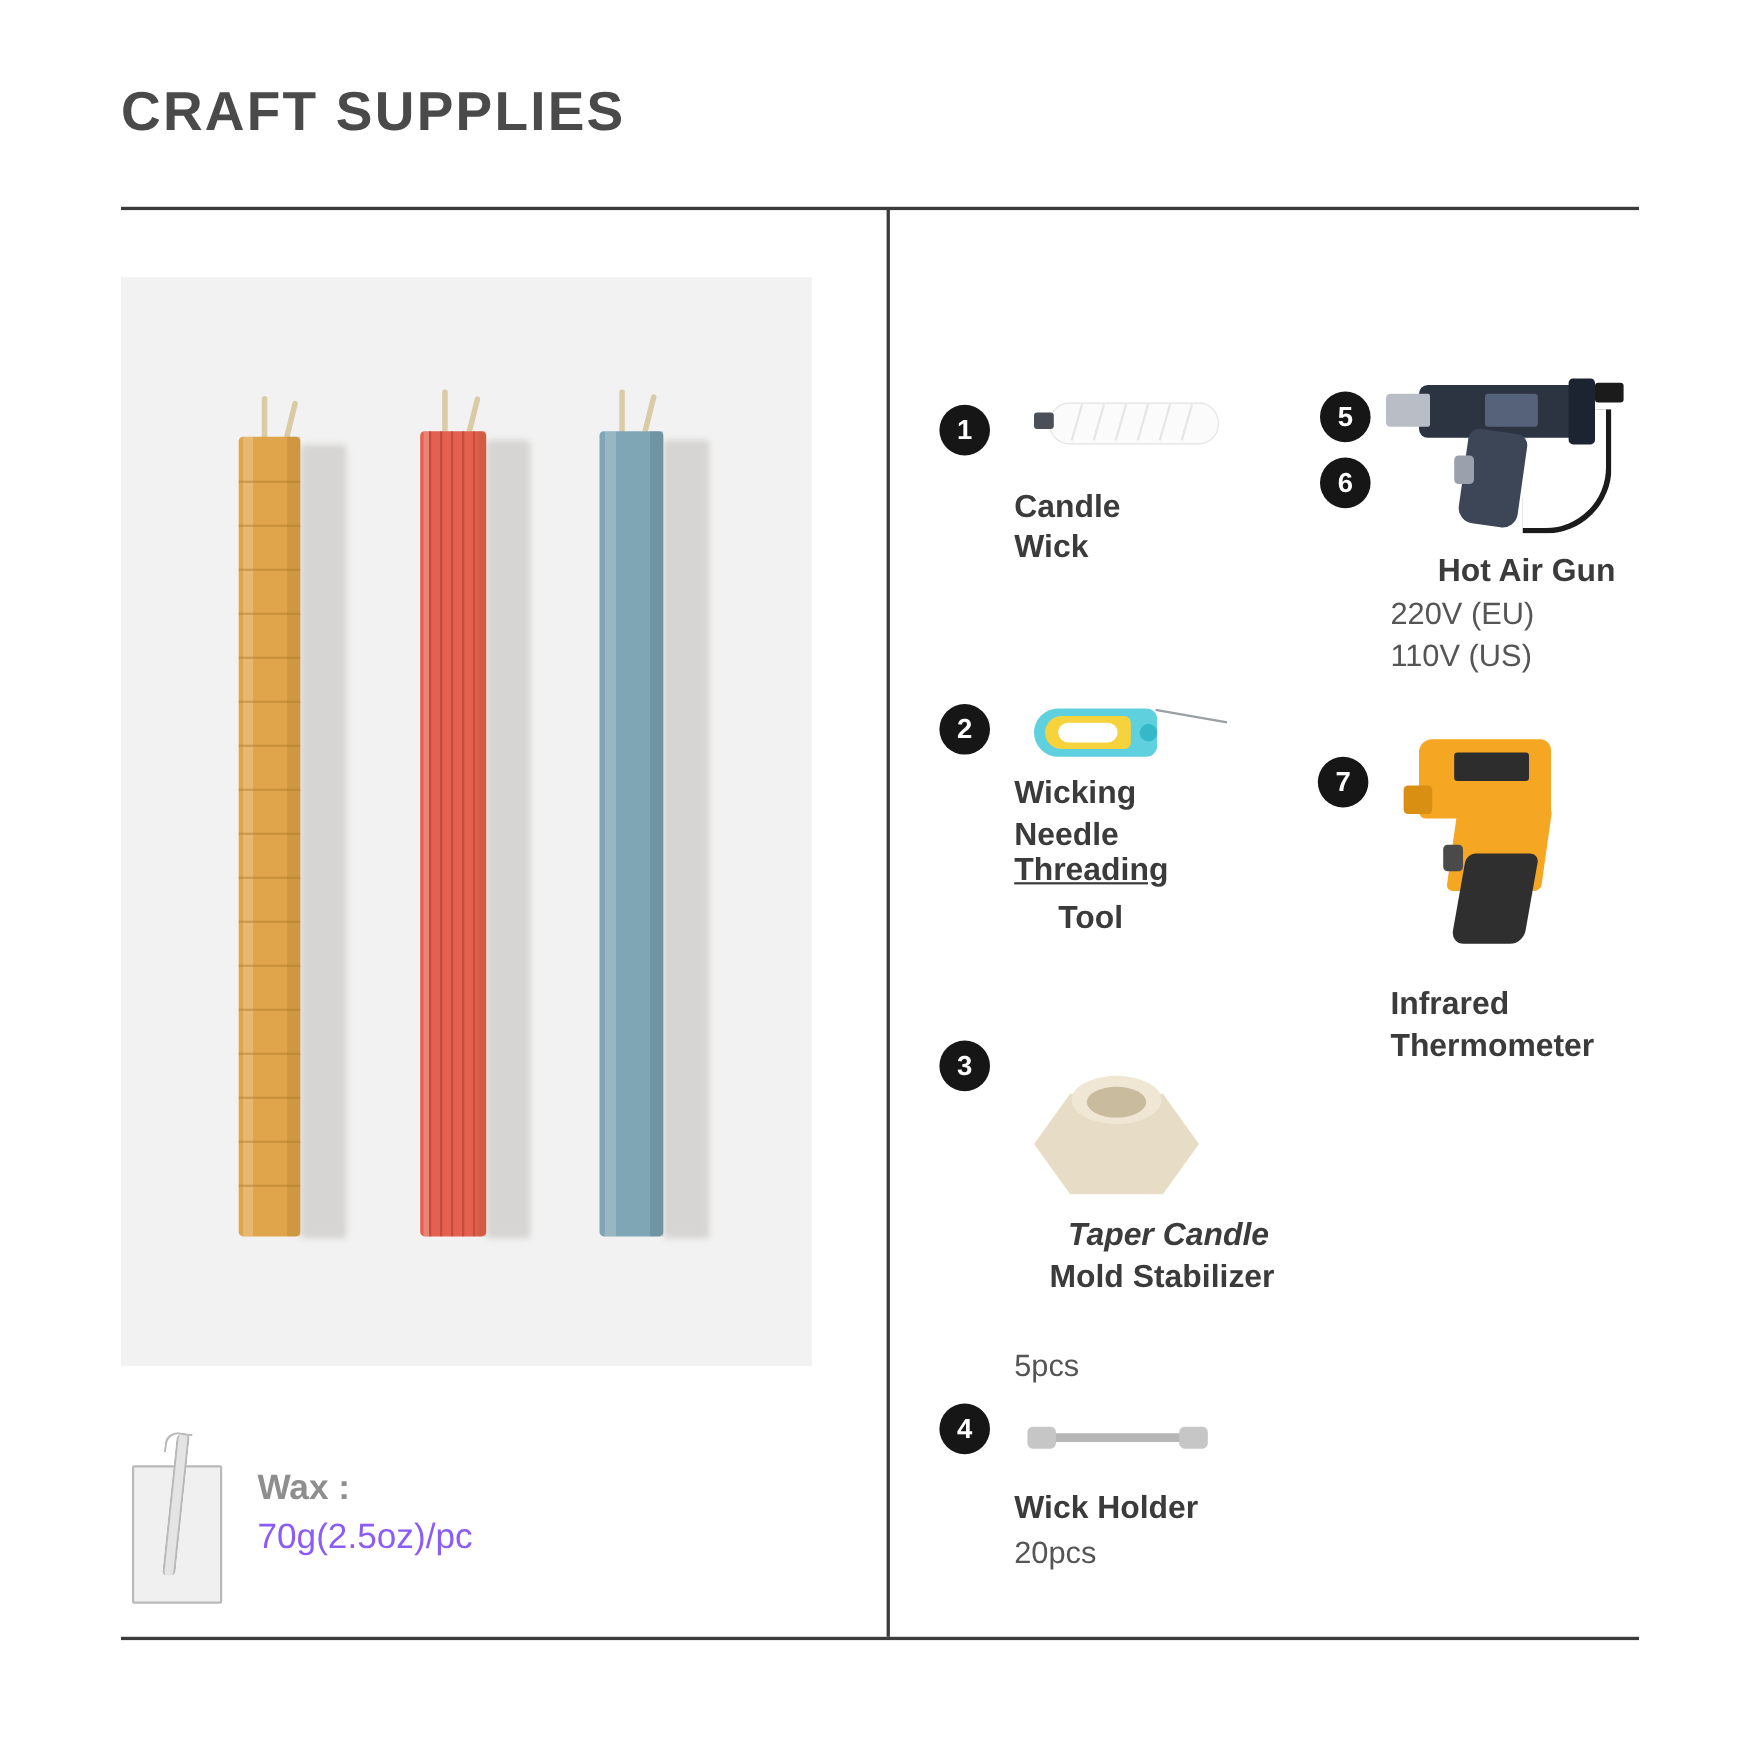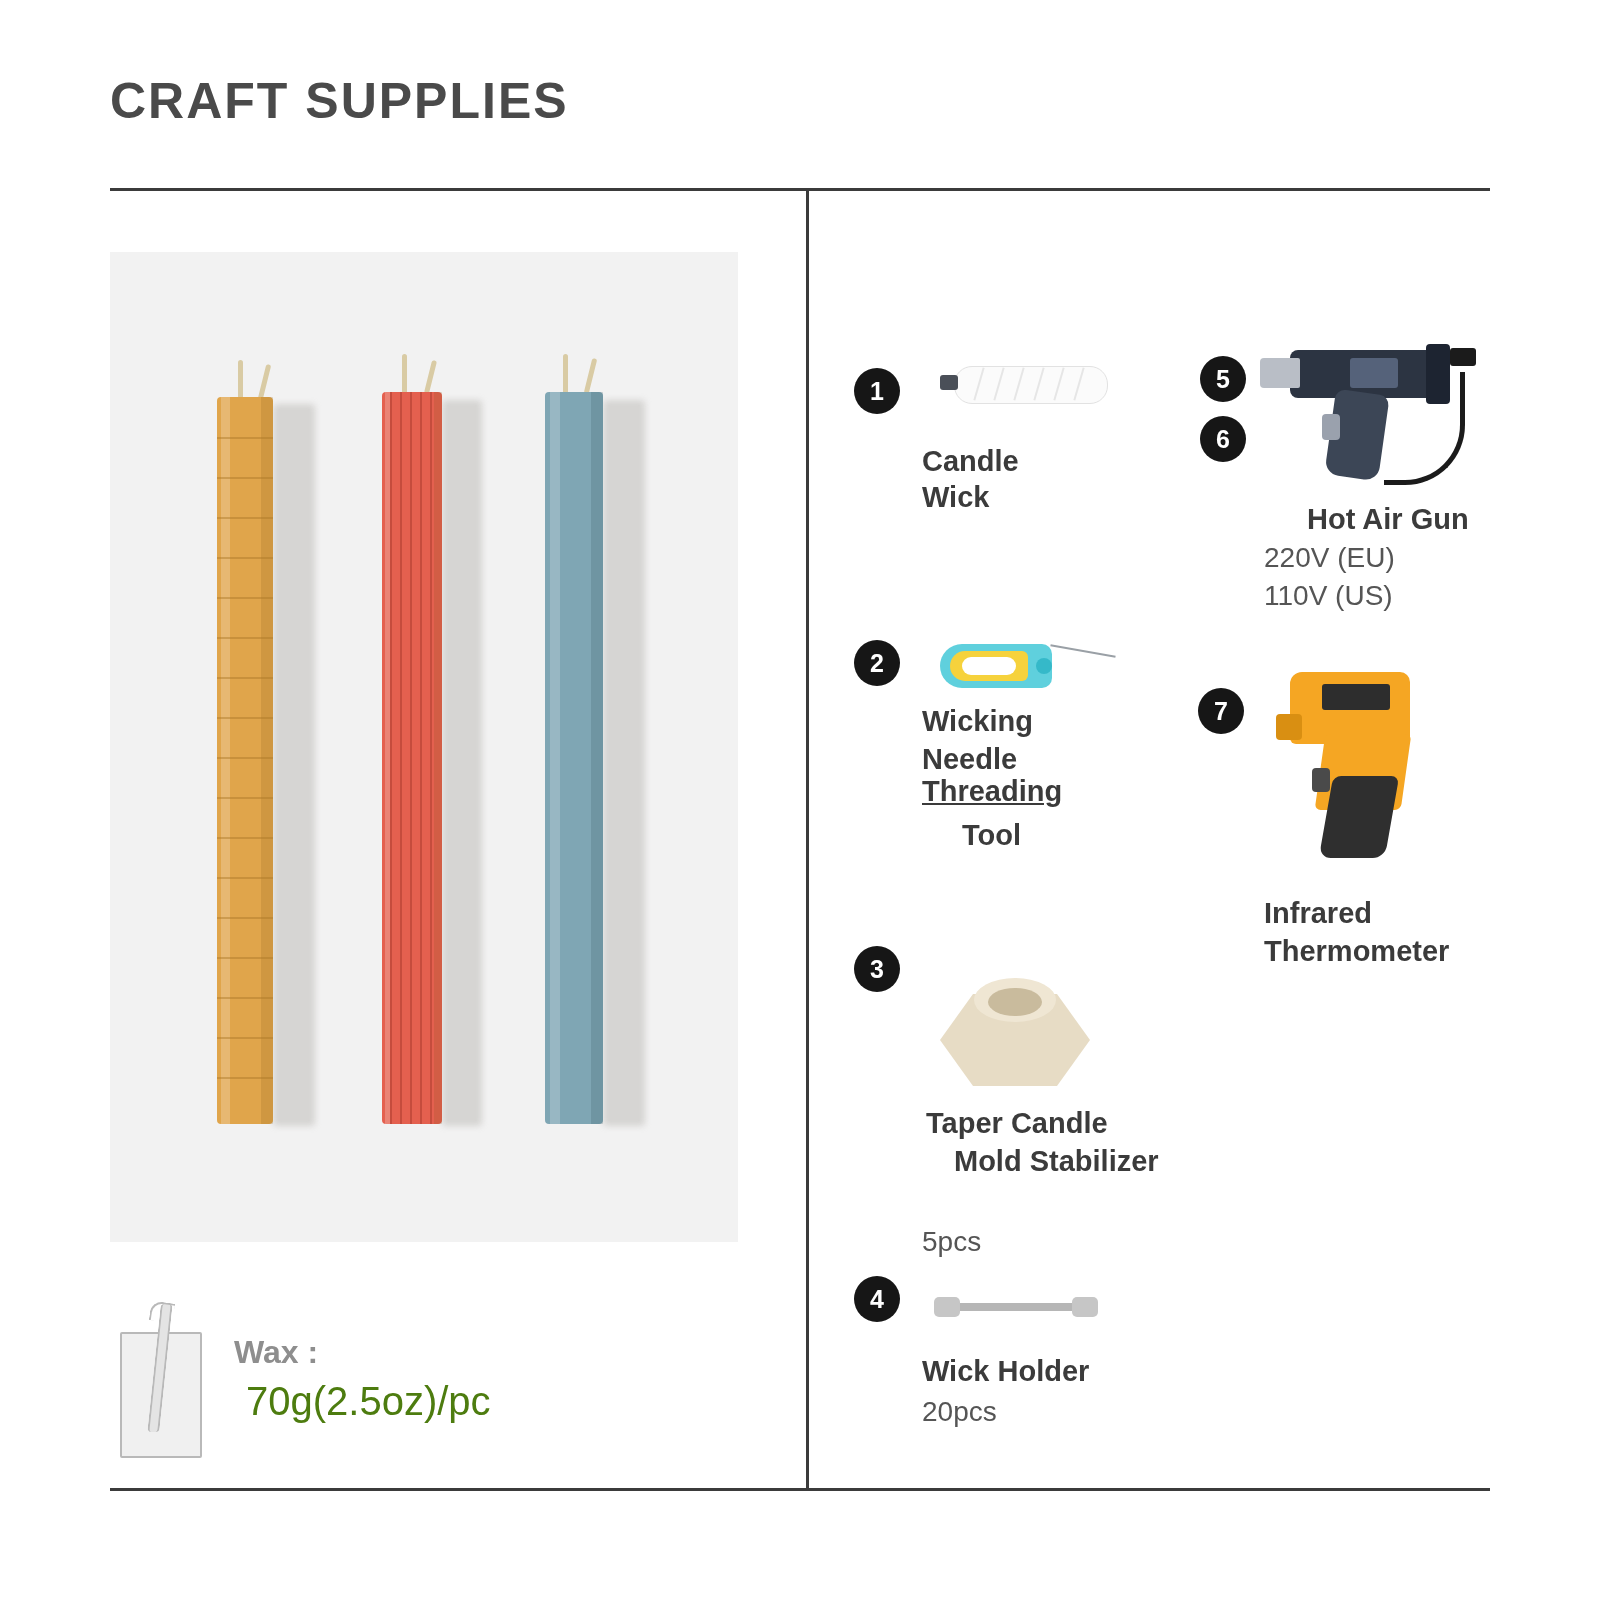--- a/index.html
+++ b/index.html
@@ -179,23 +179,22 @@
     left: 124px;
     top: 30px;
     line-height: 1.38;
   }
   .wax-label {
     font-size: 32px;
     font-weight: bold;
     color: #8e8e8e;
   }
   .wax-value {
-    font-size: 40px;
-    color: #4d7c0f;
-    margin-left: 12px;
+    font-size: 32px;
+    color: #8b5cf6;
   }
 
   
   .badge {
     position: absolute;
     width: 46px; height: 46px;
     border-radius: 50%;
     background: #161616;
     color: #ffffff;
     font-size: 25px;
@@ -534,21 +533,21 @@
   <div class="item-label" style="left:922px; top:740px;">Needle</div>
   <div class="item-label" style="left:922px; top:772px;text-decoration:underline;">Threading</div>
   <div class="item-label" style="left:922px; top:816px;margin-left:40px;">Tool</div>
 
   <div class="badge" style="left:854px; top:946px;">3</div>
   <div class="stabilizer">
     <div class="hex"></div>
     <div class="top"></div>
     <div class="hole"></div>
   </div>
-  <div class="item-label" style="left:926px; top:1104px;">Taper Candle</div>
+  <div class="item-label" style="left:971px; top:1104px;font-style:italic;">Taper Candle</div>
   <div class="item-label" style="left:954px; top:1142px;">Mold Stabilizer</div>
   <div class="item-sub" style="left:922px; top:1184px;margin-top:40px;">5pcs</div>
 
   <div class="badge" style="left:854px; top:1276px;">4</div>
   <div class="wick-holder">
     <div class="bar"></div>
     <div class="capL"></div>
     <div class="capR"></div>
   </div>
   <div class="item-label" style="left:922px; top:1352px;">Wick Holder</div>

